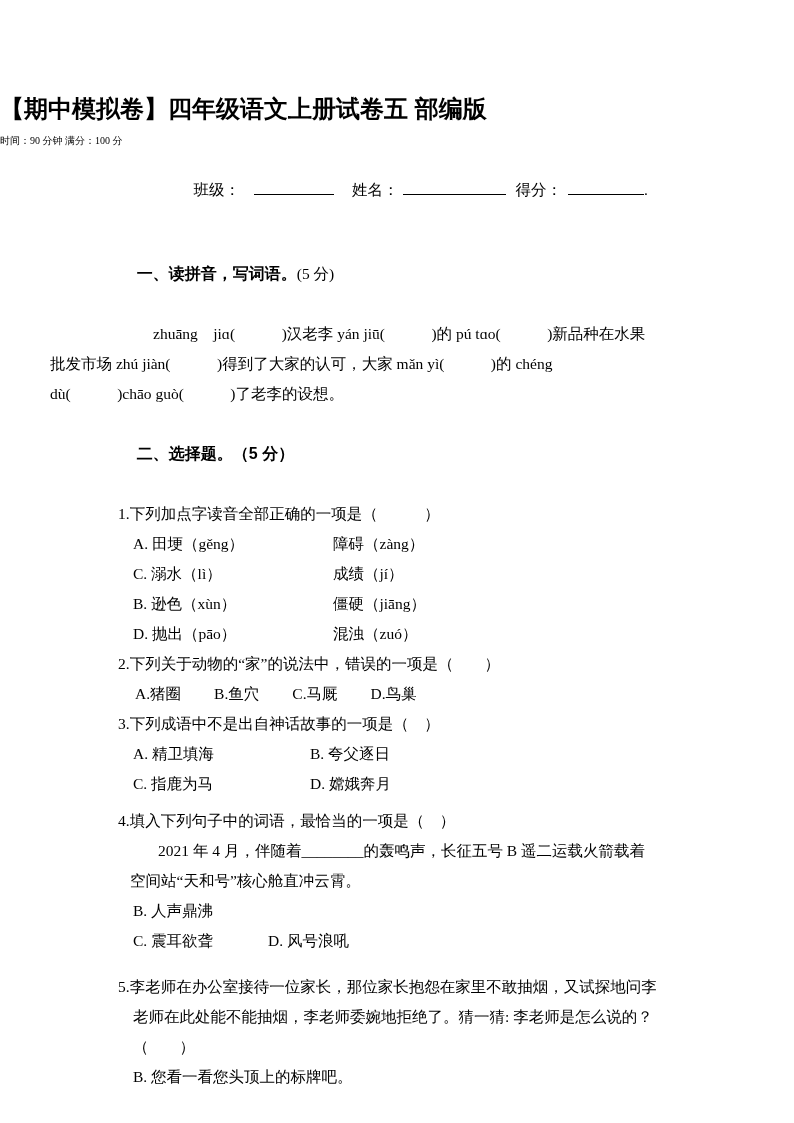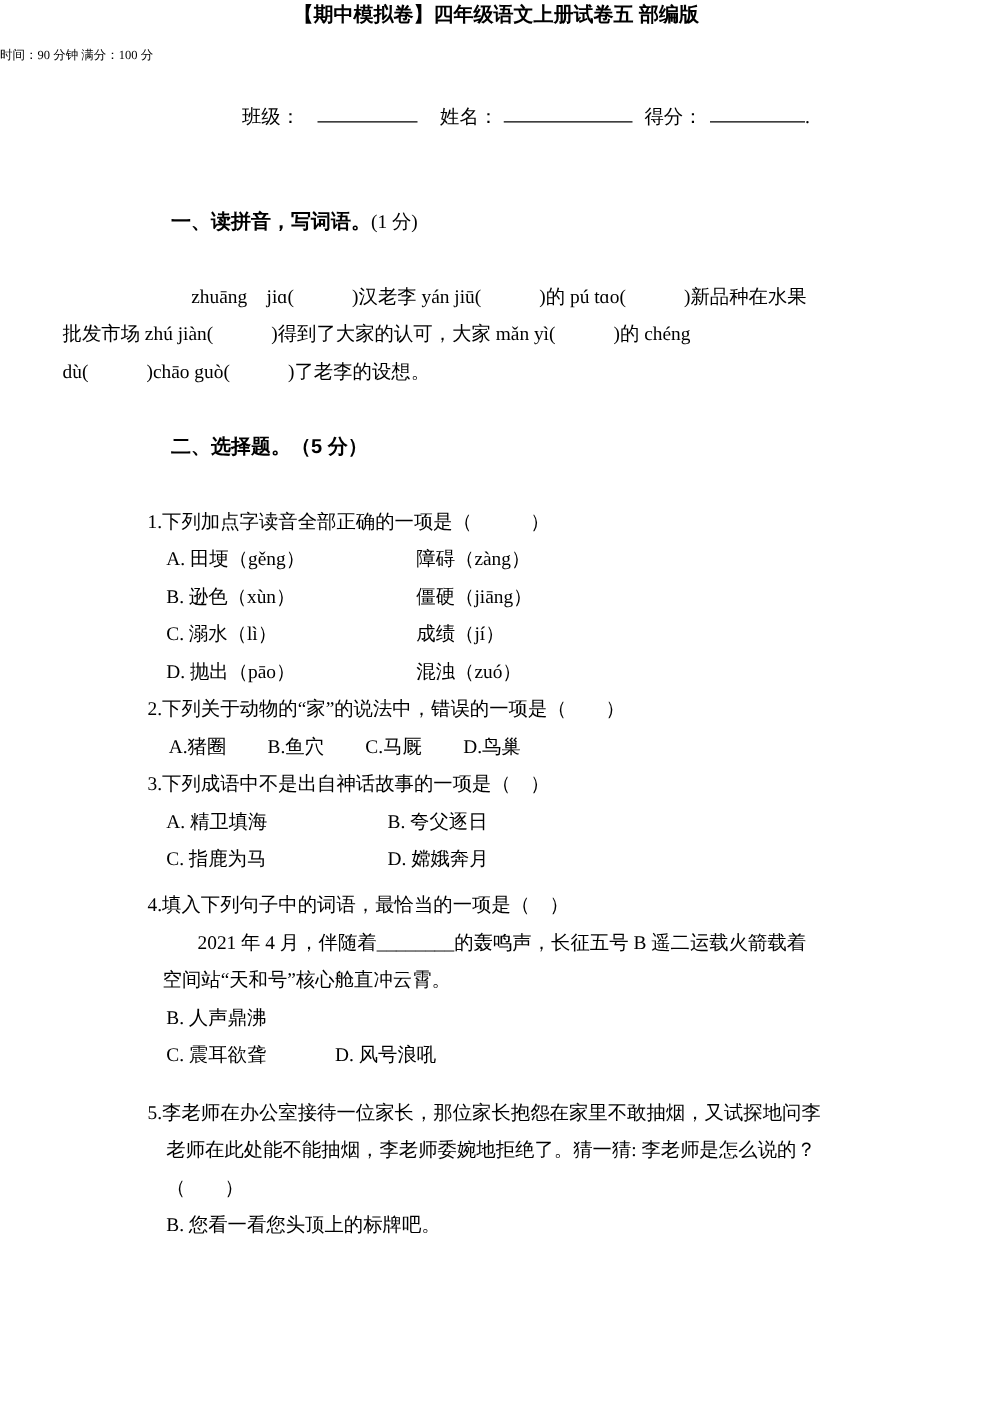--- a/index.html
+++ b/index.html
@@ -9,24 +9,24 @@
     height: 1123px;
     background: #ffffff;
     color: #000000;
     font-family: "Liberation Serif", "DejaVu Serif", serif;
     font-size: 15.5px;
     overflow: hidden;
   }
   .ln { line-height: 30px; white-space: pre; }
 
   .title {
-    text-align: center;
+    padding-top: 96px;
     font-family: "Liberation Sans", "DejaVu Sans", sans-serif;
     font-weight: bold;
-    font-size: 16px;
+    font-size: 24px;
     line-height: 26px;
     white-space: pre;
   }
   .meta {
     margin-top: 8px;
     text-align: left;
     font-size: 10px;
     line-height: 22px;
     white-space: pre;
   }
@@ -83,40 +83,40 @@
 
   <div class="title">【期中模拟卷】四年级语文上册试卷五 部编版</div>
 
   <div class="meta">时间：90 分钟 满分：100 分</div>
 
   <div class="fields">
     <span>班级：</span><span class="blank b-class"></span><span>姓名：</span><span class="blank b-name"></span><span>得分：</span><span class="blank b-score"></span><span>.</span>
   </div>
 
   <div class="ln sec-h first">
-    <span>一、读拼音，写词语。</span><span class="pts-normal">(1 分)</span>
+    <span>一、读拼音，写词语。</span><span class="pts-normal">(5 分)</span>
   </div>
 
   <div class="ln ml-para-first">zhuāng　jiɑ(　　　)汉老李 yán jiū(　　　)的 pú tɑo(　　　)新品种在水果</div>
   <div class="ln ml-para">批发市场 zhú jiàn(　　　)得到了大家的认可，大家 mǎn yì(　　　)的 chéng</div>
   <div class="ln ml-para">dù(　　　)chāo guò(　　　)了老李的设想。</div>
 
   <div class="ln sec-h">
     <span>二、选择题。</span><span>（5 分）</span>
   </div>
 
   <div class="ln ml-q">1.下列加点字读音全部正确的一项是（　　　）</div>
   <div class="ln ml-opt opt2">
     <span class="col-q1">A. 田埂（gěng）</span><span>障碍（zàng）</span>
   </div>
   <div class="ln ml-opt opt2">
-    <span class="col-q1">B. 逊色（xùn）</span><span>僵硬（jiāng）</span>
+    <span class="col-q1">C. 溺水（lì）</span><span>成绩（jí）</span>
   </div>
   <div class="ln ml-opt opt2">
-    <span class="col-q1">C. 溺水（lì）</span><span>成绩（jí）</span>
+    <span class="col-q1">B. 逊色（xùn）</span><span>僵硬（jiāng）</span>
   </div>
   <div class="ln ml-opt opt2">
     <span class="col-q1">D. 抛出（pāo）</span><span>混浊（zuó）</span>
   </div>
 
   <div class="ln ml-q">2.下列关于动物的“家”的说法中，错误的一项是（　　）</div>
   <div class="ln opt-inline">
     <span>A.猪圈</span>
     <span>B.鱼穴</span>
     <span>C.马厩</span>

